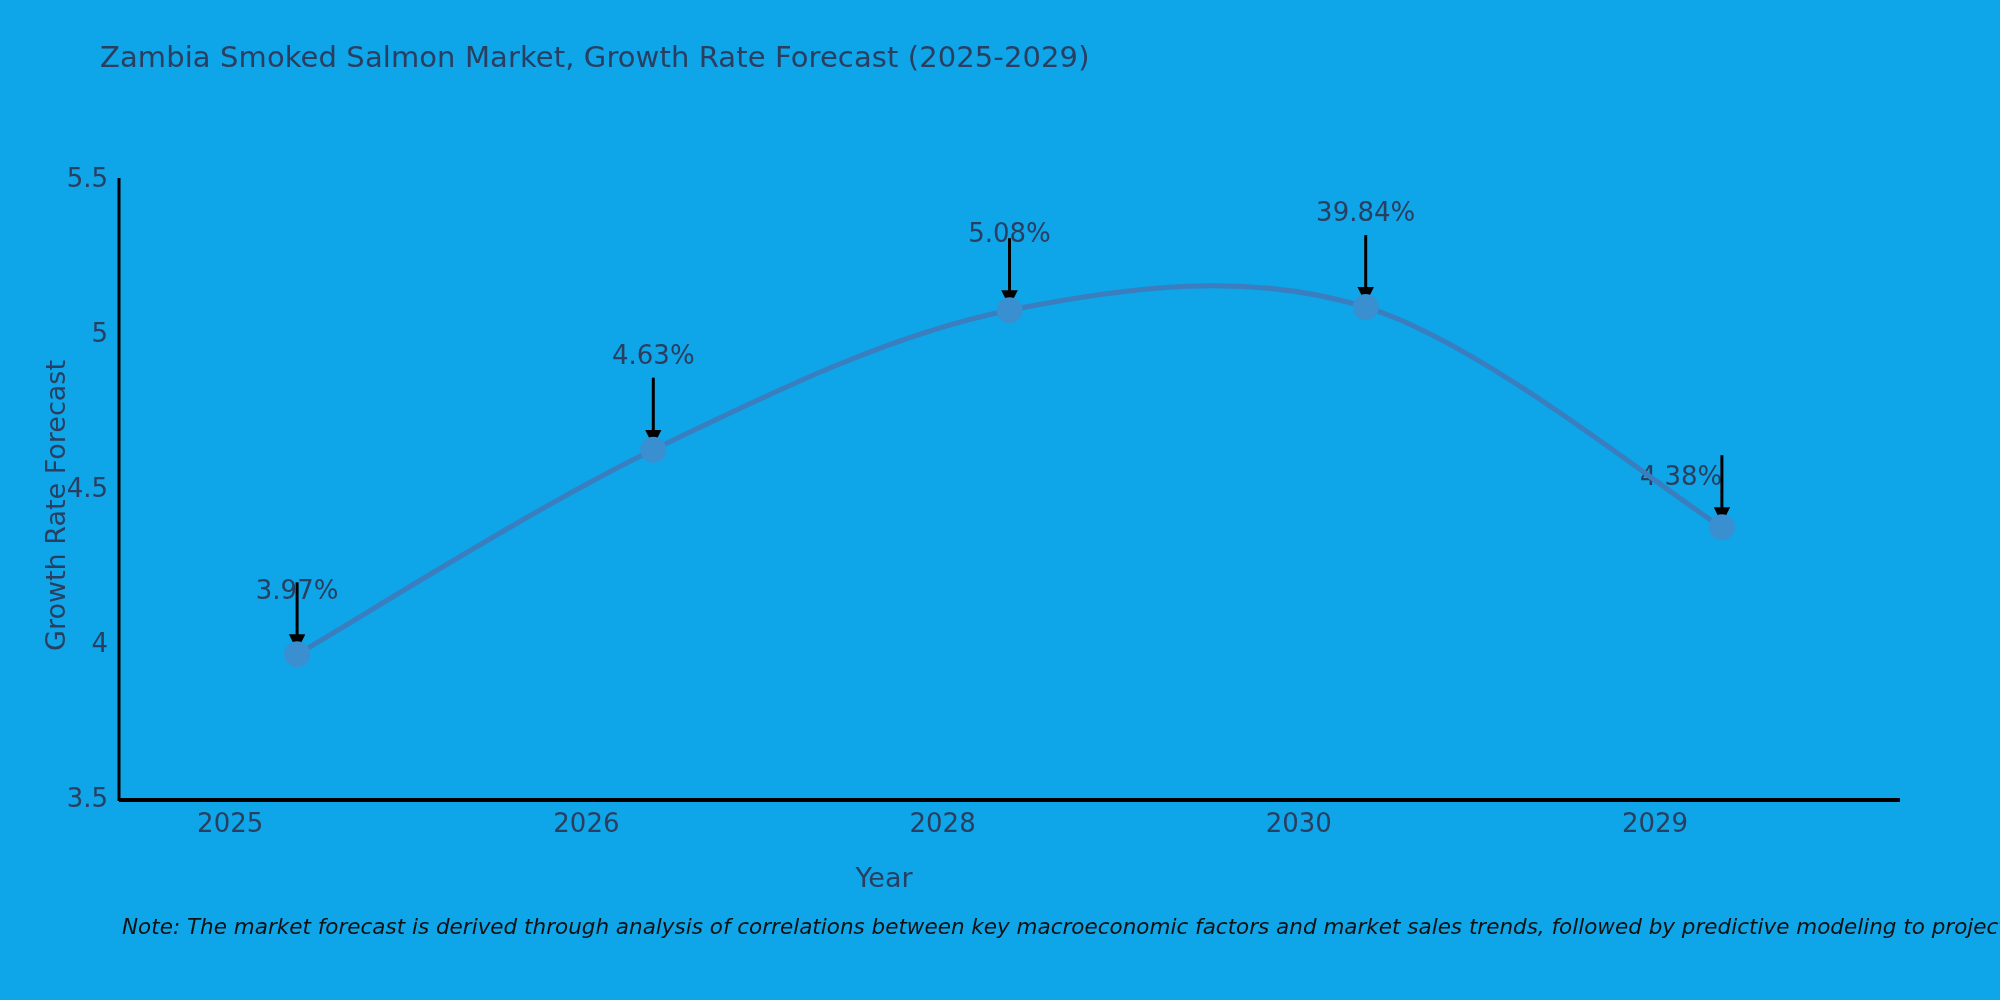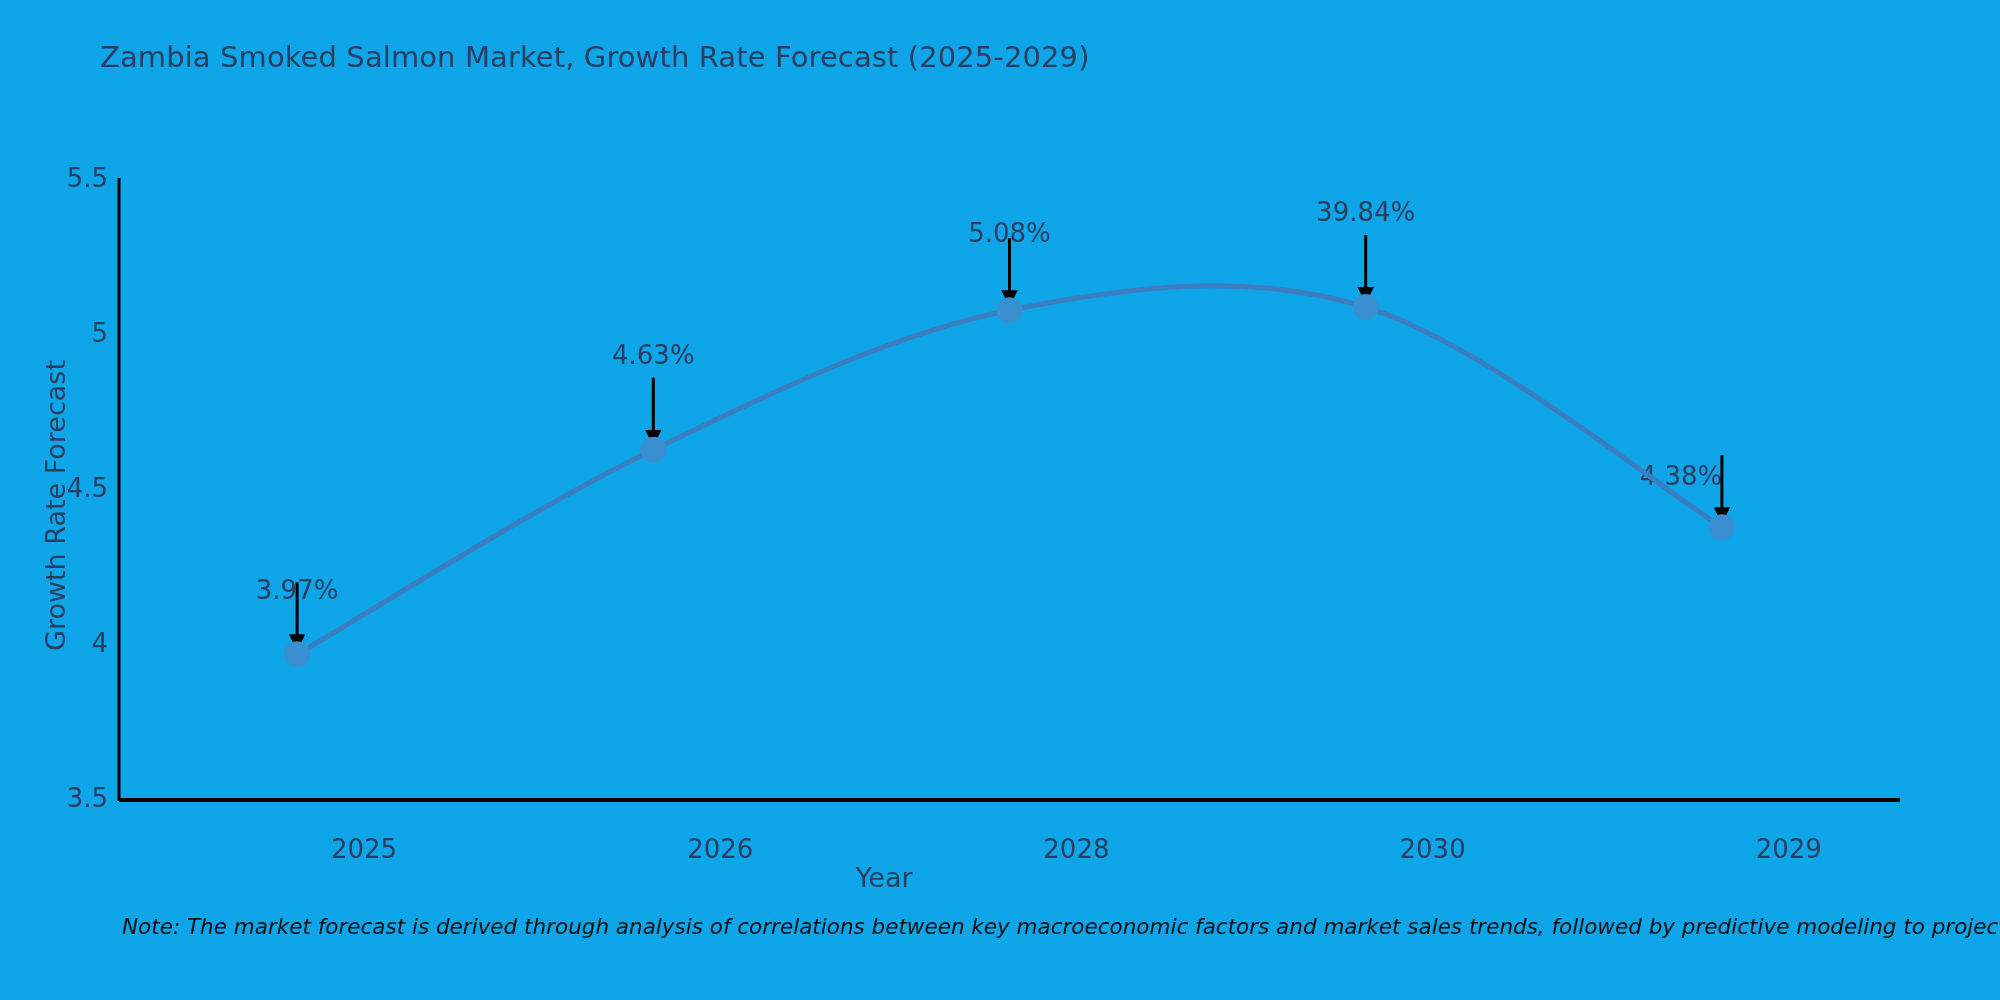--- a/index.html
+++ b/index.html
@@ -60,26 +60,25 @@
     right: 1892px;
     width: 200px;
     text-align: right;
     font-size: 26px;
     color: #2a3f5f;
     white-space: nowrap;
   }
   .xtick {
     position: absolute;
     width: 200px;
-    text-align: right;
+    text-align: left;
     font-size: 26px;
     color: #2a3f5f;
     top: 808px;
     white-space: nowrap;
-    margin-top: 26px;
   }
   .annotation {
     position: absolute;
     width: 240px;
     text-align: center;
     font-size: 26px;
     color: #2a3f5f;
     white-space: nowrap;
   }
   .footnote {

